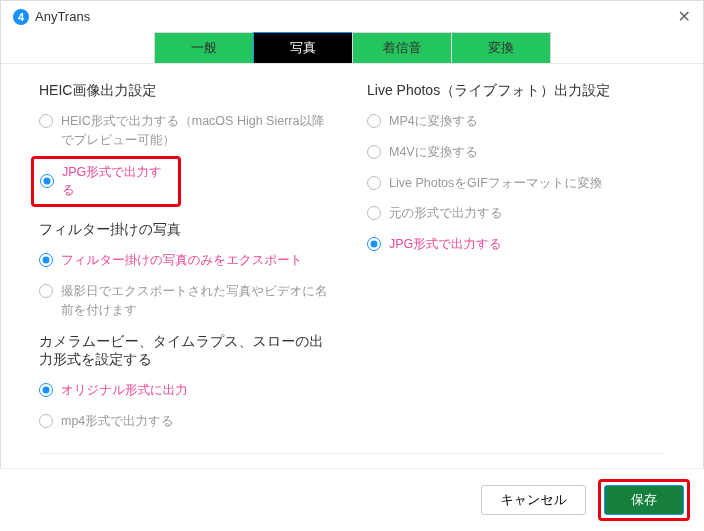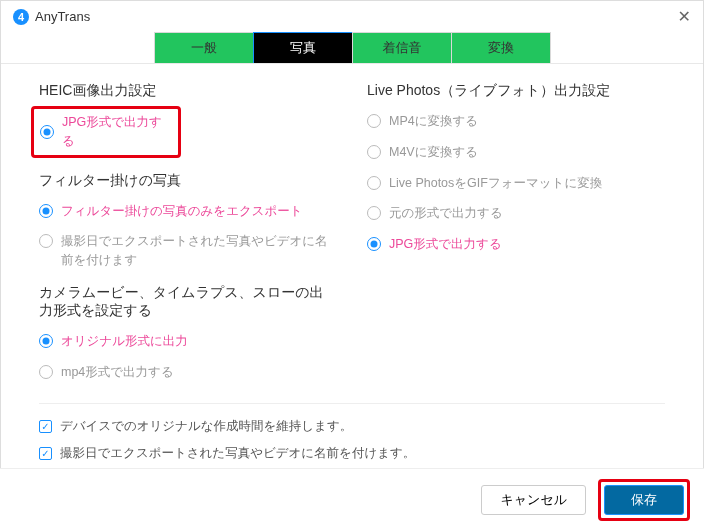--- a/index.html
+++ b/index.html
@@ -22,21 +22,21 @@
 .option.selected .radio::after { content: ""; width: 7px; height: 7px; background: #1890ff; border-radius: 50%; position: absolute; top: 50%; left: 50%; transform: translate(-50%, -50%); }
 .opt-text { flex: 1; }
 .highlight { border: 3px solid #e60012; border-radius: 4px; padding: 4px 6px; margin: -6px -8px 8px -8px; display: flex; align-items: center; gap: 8px; width: 150px; }
 .highlight .radio { margin-top: 0; }
 .divider { border-top: 1px solid #eee; margin: 0 38px; }
 .checks { padding: 14px 38px 6px 38px; }
 .check-row { display: flex; align-items: center; gap: 8px; font-size: 12.5px; color: #555; margin-bottom: 10px; }
 .checkbox { width: 13px; height: 13px; border: 1px solid #1890ff; border-radius: 2px; display: flex; align-items: center; justify-content: center; color: #1890ff; font-size: 10px; line-height: 1; }
 .footer { display: flex; justify-content: flex-end; align-items: center; padding: 10px 14px; gap: 12px; border-top: 1px solid #eee; position: absolute; bottom: 0; left: 0; right: 0; background: #fff; }
 .btn { padding: 5px 18px; font-size: 13px; border: 1px solid #ccc; background: #fff; border-radius: 3px; cursor: pointer; }
-.btn.primary { background: #0369a1; color: #fff; border-color: #1890ff; padding: 5px 26px; }
+.btn.primary { background: #15803d; color: #fff; border-color: #1890ff; padding: 5px 26px; }
 .save-wrap { border: 3px solid #e60012; border-radius: 4px; padding: 3px; }
 </style>
 </head>
 <body>
 
 <div class="titlebar">
   <div class="titlebar-left">
     <div class="logo">4</div>
     <span>AnyTrans</span>
   </div>
@@ -46,20 +46,24 @@
 <div class="tabs">
   <div class="tab">一般</div>
   <div class="tab active">写真</div>
   <div class="tab">着信音</div>
   <div class="tab">変換</div>
 </div>
 
 <div class="content">
   <div class="col">
     <div class="section-title">HEIC画像出力設定</div>
+    <div class="option">
+      <span class="radio"></span>
+      <span class="opt-text">HEIC形式で出力する（macOS High Sierra以降でプレビュー可能）</span>
+    </div>
     <div class="highlight option selected">
       <span class="radio"></span>
       <span class="opt-text">JPG形式で出力する</span>
     </div>
 
     <div class="section-title sub">フィルター掛けの写真</div>
     <div class="option selected">
       <span class="radio"></span>
       <span class="opt-text">フィルター掛けの写真のみをエクスポート</span>
     </div>

